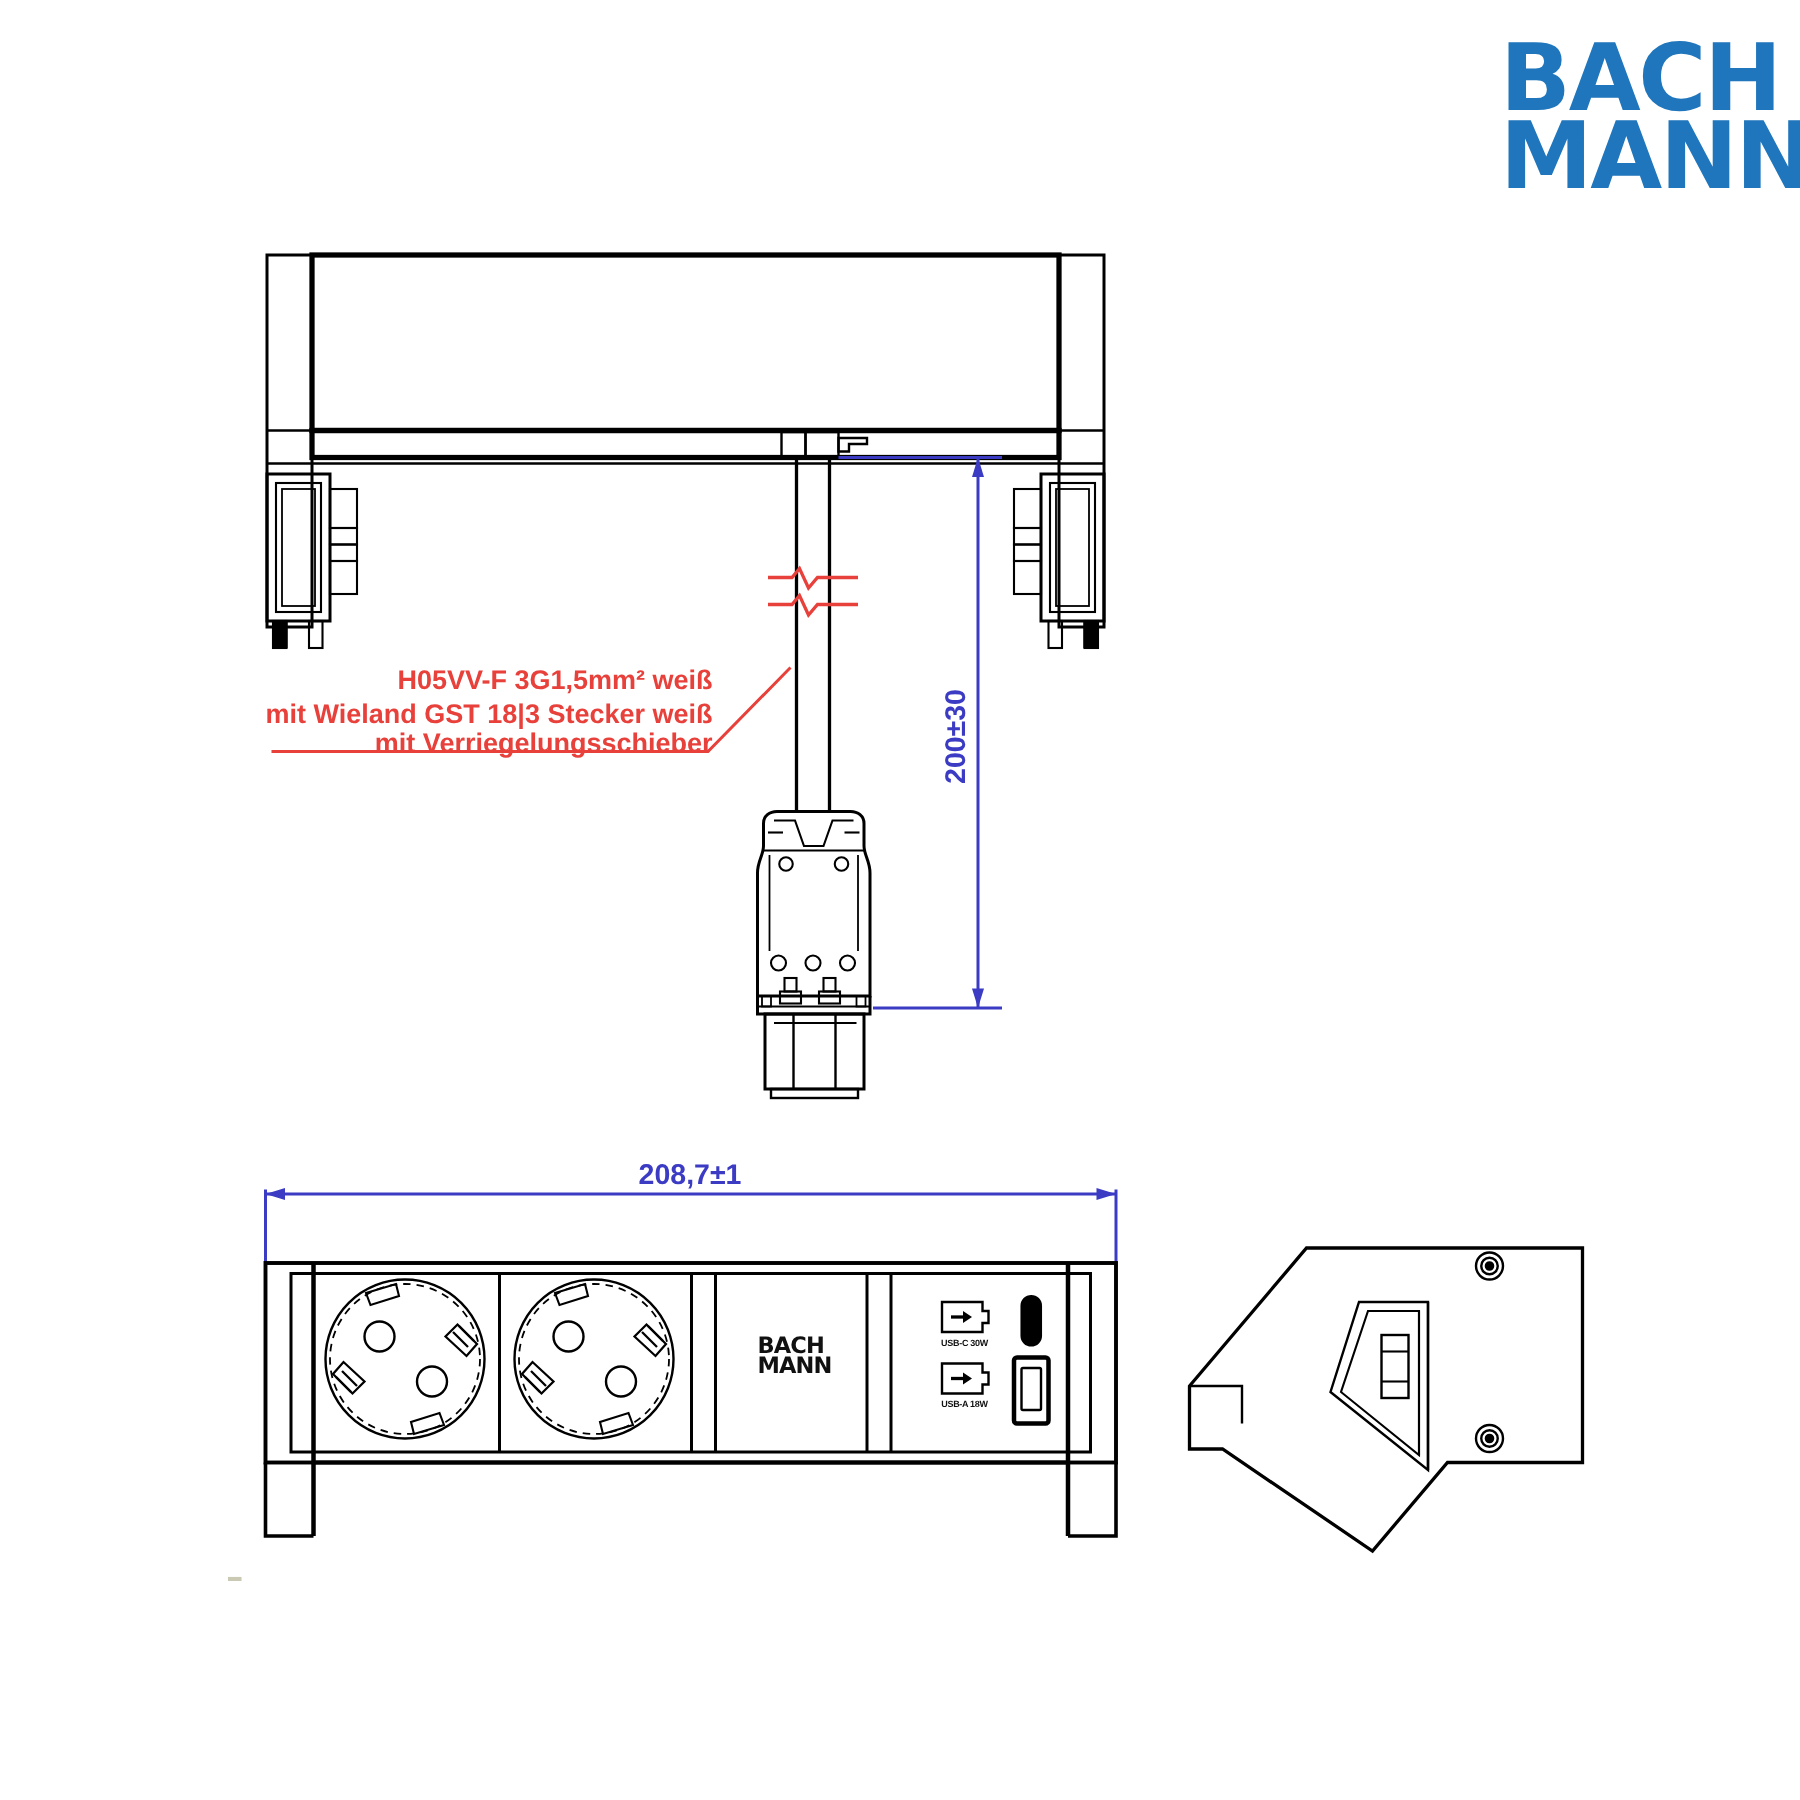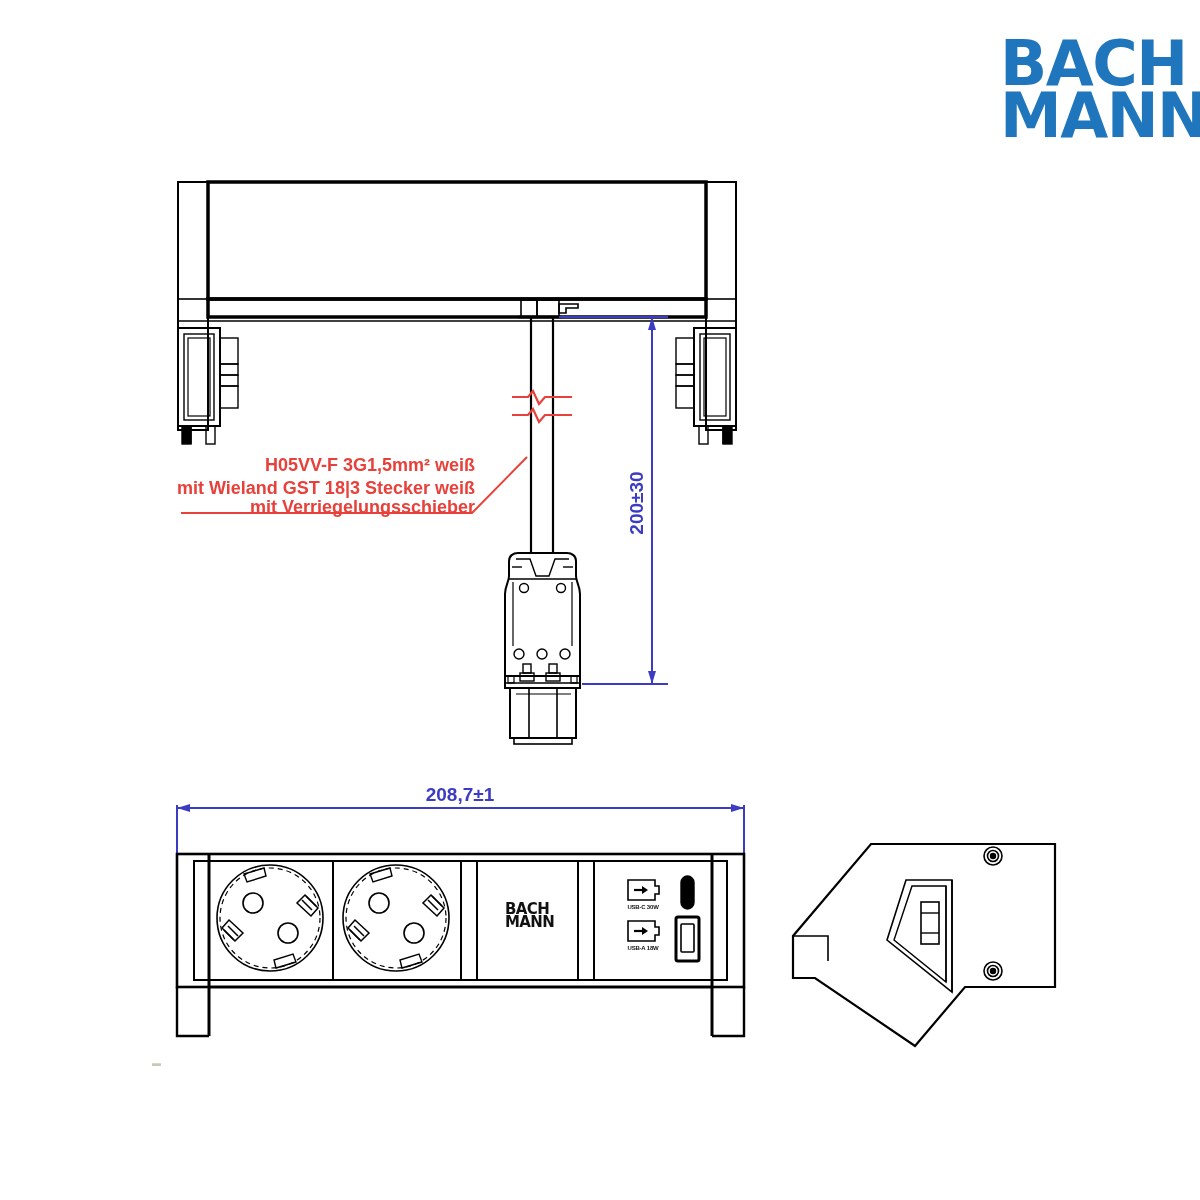--- a/index.html
+++ b/index.html
@@ -9,21 +9,21 @@
   }
   body {
     width: 1200px;
     height: 1200px;
     position: relative;
     font-family: "Liberation Sans", sans-serif;
     overflow: hidden;
   }
   #sheet {
     position: absolute;
-    left: 0; top: 16px;
+    left: 0; top: 4px;
     width: 1200px;
     height: 864px;
   }
   .logo-wrap {
     position: absolute;
     right: 28px;
     top: 22px;
     width: 172px;
     height: 118px;
     line-height: 0.84;

